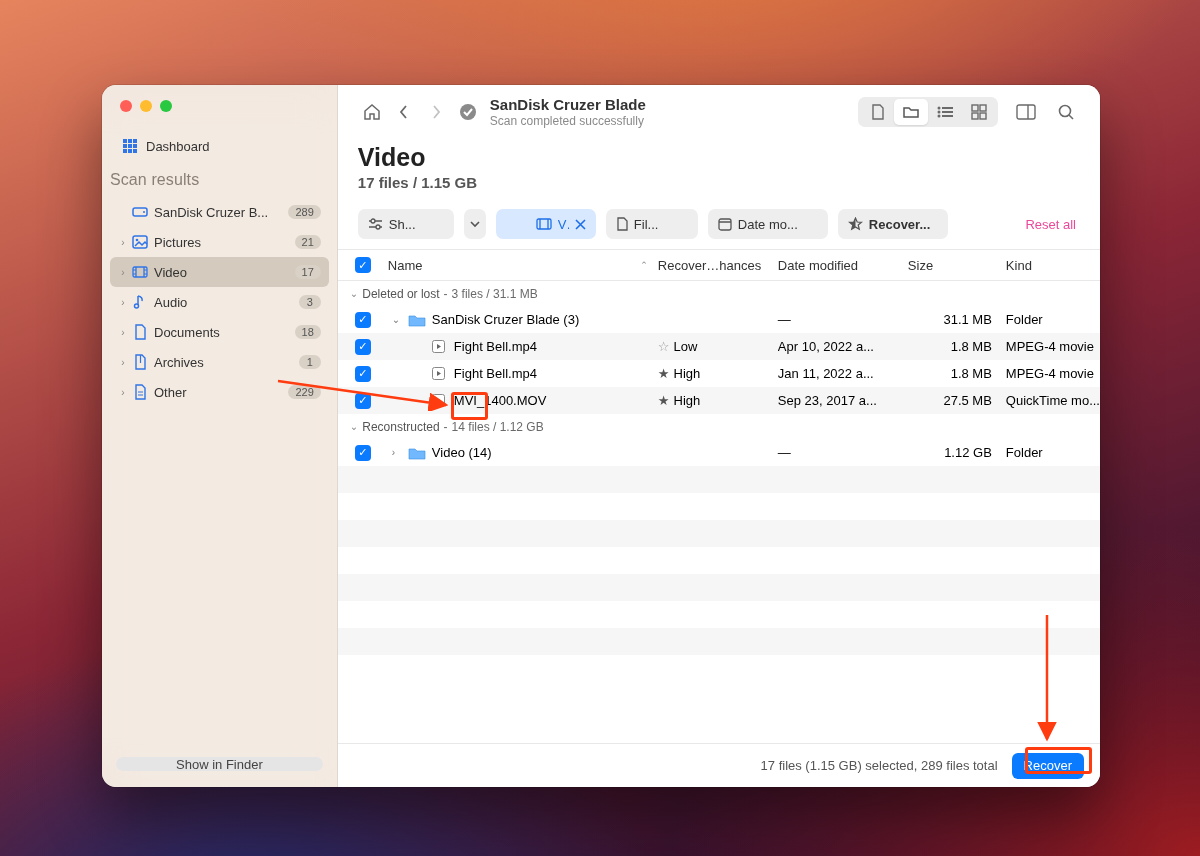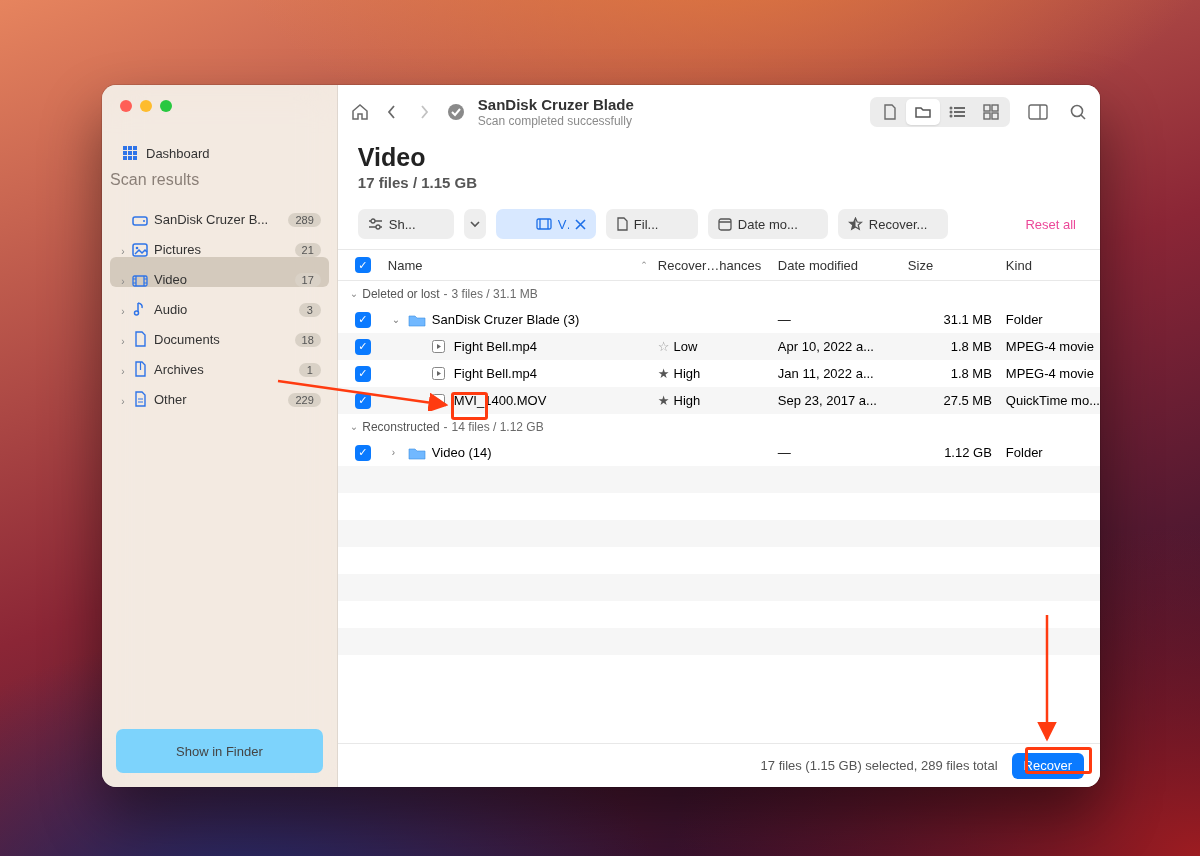--- a/index.html
+++ b/index.html
@@ -33,52 +33,52 @@
   background: rgba(236,220,210,.55);
   backdrop-filter: blur(20px);
   display:flex;flex-direction:column;
   border-right:1px solid rgba(0,0,0,.08);
 }
 .traffic { height: 42px; display:flex; align-items:center; padding-left:18px; gap:8px;}
 .tl { width:12px;height:12px;border-radius:50%; }
 .tl.red{background:#ff5f57;} .tl.yellow{background:#febc2e;} .tl.green{background:#28c840;}
 .side-sec { padding: 4px 8px 0 8px;}
 .side-header { font-size:16px; color:#8a7f77; padding: 10px 8px 4px 8px; letter-spacing:.1px;}
-.side-item { display:flex; align-items:flex-end; height:30px; padding:0 8px 0 6px; border-radius:6px; font-size:13px; color:#333; position:relative;}
+.side-item { display:flex; align-items:center; height:30px; padding:0 8px 0 6px; border-radius:6px; font-size:13px; color:#333; position:relative;}
 .side-item .chev { width:14px; color:#888; font-size:10px; text-align:center;}
 .side-item .ico { width:20px; display:flex; align-items:center; justify-content:center; color:#2f74e8; margin-right:4px;}
 .side-item .lbl { flex:1; white-space:nowrap; overflow:hidden; text-overflow:ellipsis;}
 .side-item .badge { background:#d9d1c6; color:#555; font-size:11px; padding:1px 7px; border-radius:10px; min-width:22px; text-align:center;}
 .side-item.active { background:#d4cabd;}
 .side-item.dash { font-weight:500; padding-left: 10px;}
 .side-item.dash .ico { color:#2f74e8; margin-right:6px;}
 .sidebar-footer { margin-top:auto; padding:14px; }
-.show-finder { width:100%; height:44px; border-radius:7px; background:#7dd3fc; border:none; font-size:13px; color:#444; cursor:pointer;}
+.show-finder { width:100%; height:14px; border-radius:7px; background:#e5e5e5; border:none; font-size:13px; color:#444; cursor:pointer;}
 .main { flex:1; background:#fff; display:flex; flex-direction:column;}
-.toolbar { height:54px; display:flex; align-items:center; padding:0 8px; gap:4px;}
+.toolbar { height:54px; display:flex; align-items:center; padding:0 20px; gap:4px;}
 .tbtn { width:28px; height:28px; display:flex; align-items:center; justify-content:center; color:#6a6a6a; border-radius:6px; }
 .tbtn.ghost { color:#b8b8b8; }
 .tbar-title { flex:1; padding-left:4px;}
 .tbar-title .t1{ font-size:15px; font-weight:600; color:#333;}
 .tbar-title .t2{ font-size:12px; color:#8a8a8a; margin-top:1px;}
 .toolbar-right { display:flex; align-items:center; gap:2px; }
 .view-seg { display:flex; background:#ececec; border-radius:7px; padding:2px; gap:0;}
 .view-seg .seg { width:34px; height:26px; display:flex;align-items:center;justify-content:center; color:#666; border-radius:5px;}
 .view-seg .seg.active { background:#fff; box-shadow:0 1px 2px rgba(0,0,0,.1);}
 .heading { padding: 4px 20px 0 20px;}
 .heading h1{ font-size:25px; font-weight:700; color:#222;}
 .heading .sub{ font-size:15px; font-weight:600; color:#555; margin-top:2px;}
 .filters { display:flex; align-items:center; gap:10px; padding:18px 20px 10px 20px; }
 .fbtn { height:30px; background:#eeeeee; border:none; border-radius:7px; display:flex; align-items:center; padding:0 10px; font-size:13px; color:#333; gap:6px; white-space:nowrap; overflow:hidden;}
 .fbtn .ic{ color:#555; display:flex;}
 .fbtn.show { width:96px; }
 .fbtn.vid { background:#d8e8ff; color:#1d6fe8; }
 .fbtn.vid .ic, .fbtn.vid .x { color:#1d6fe8;}
 .fbtn .x { margin-left:auto; }
-.fbtn.fil{ width:92px;} .fbtn.date{width:120px;} .fbtn.rec{width:110px;}
+.fbtn.fil{ width:92px;} .fbtn.date{width:120px;} .fbtn.rec{width:110px;font-weight:bold;}
 .chev-d { width:22px; height:30px; background:#eee; border-radius:7px; display:flex;align-items:center;justify-content:center; color:#555;}
 .reset { margin-left:auto; font-size:13px; color:#ec4899; background:none;border:none; padding:0 4px; cursor:pointer;}
 .table { flex:1; display:flex; flex-direction:column; font-size:13px; overflow:hidden;}
 .thead { display:flex; height:32px; align-items:center; border-top:1px solid #e8e8e8; border-bottom:1px solid #e8e8e8; color:#333;}
 .col-check { width:50px; display:flex; justify-content:center;}
 .col-name { width:270px; display:flex; align-items:center; gap:6px; font-weight:500;}
 .col-rec { width:120px;}
 .col-date { width:130px;}
 .col-size { width:98px; text-align:right; padding-right:14px;}
 .col-kind { flex:1; }

